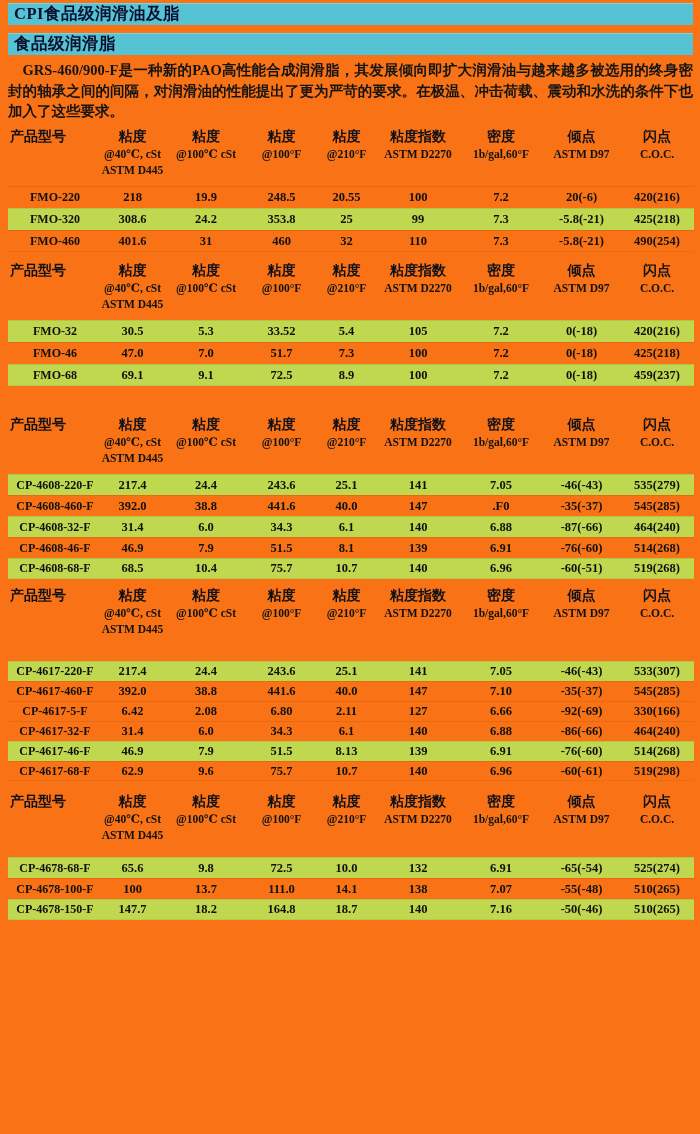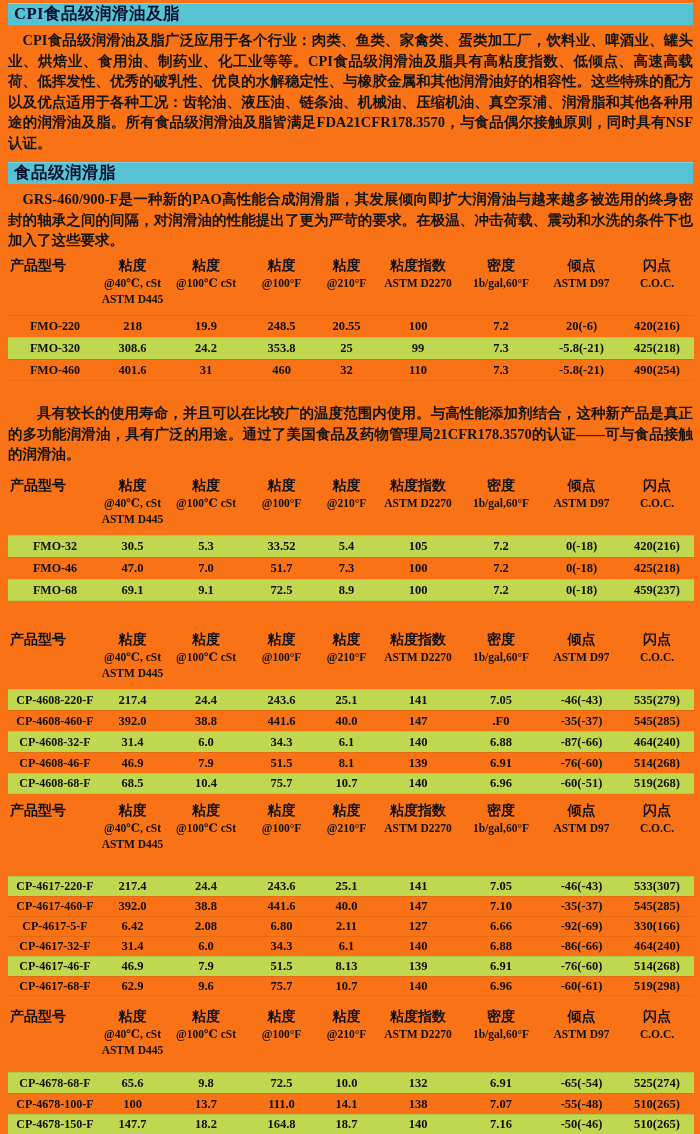--- a/index.html
+++ b/index.html
@@ -80,21 +80,20 @@
 </style>
 </head>
 <body>
 
 <div class="page">
 
   <div class="section-bar bar1">
     <span class="bar-text">CPI食品级润滑油及脂</span>
   </div>
 
-  <p class="para p1">CPI食品级润滑油及脂广泛应用于各个行业：肉类、鱼类、家禽类、蛋类加工厂，饮料业、啤酒业、罐头业、烘焙业、食用油、制药业、化工业等等。CPI食品级润滑油及脂具有高粘度指数、低倾点、高速高载荷、低挥发性、优秀的破乳性、优良的水解稳定性、与橡胶金属和其他润滑油好的相容性。这些特殊的配方以及优点适用于各种工况：齿轮油、液压油、链条油、机械油、压缩机油、真空泵浦、润滑脂和其他各种用途的润滑油及脂。所有食品级润滑油及脂皆满足FDA21CFR178.3570，与食品偶尔接触原则，同时具有NSF认证。</p>
 
   <div class="section-bar bar2">
     <span class="bar-text">食品级润滑脂</span>
   </div>
 
   <p class="para p2">GRS-460/900-F是一种新的PAO高性能合成润滑脂，其发展倾向即扩大润滑油与越来越多被选用的终身密封的轴承之间的间隔，对润滑油的性能提出了更为严苛的要求。在极温、冲击荷载、震动和水洗的条件下也加入了这些要求。</p>
 
   <section class="spec-table" data-table="0">
       <div class="thead">
         <div class="th">
@@ -164,21 +163,20 @@
           <div class="cell">460</div>
           <div class="cell">32</div>
           <div class="cell">110</div>
           <div class="cell">7.3</div>
           <div class="cell">-5.8(-21)</div>
           <div class="cell">490(254)</div>
         </div>
       </div>
     </section>
 
-  <p class="para p3">具有较长的使用寿命，并且可以在比较广的温度范围内使用。与高性能添加剂结合，这种新产品是真正的多功能润滑油，具有广泛的用途。通过了美国食品及药物管理局21CFR178.3570的认证——可与食品接触的润滑油。</p>
 
   <section class="spec-table" data-table="1">
       <div class="thead">
         <div class="th">
           <div class="th1">产品型号</div>
         </div>
         <div class="th">
           <div class="th1">粘度</div>
           <div class="th2">@40℃, cSt</div>
           <div class="th3">ASTM D445</div>

